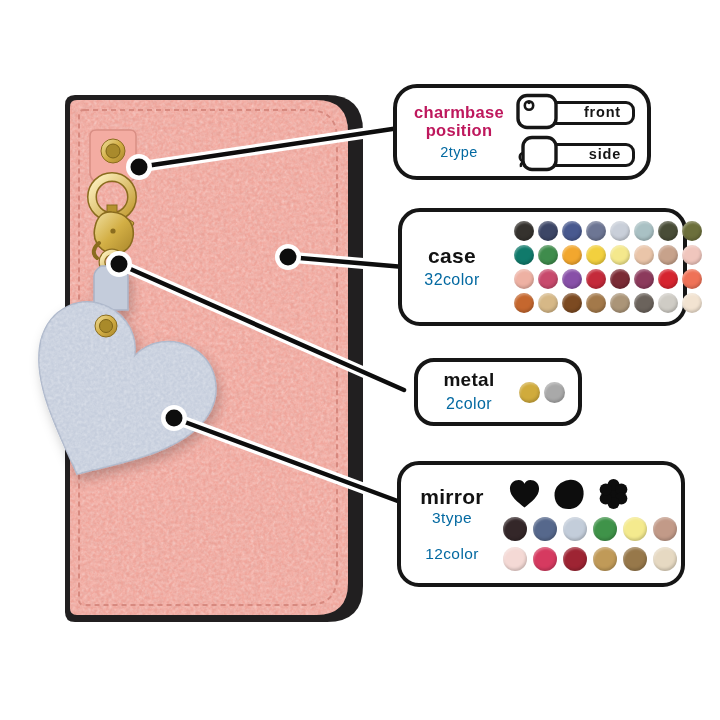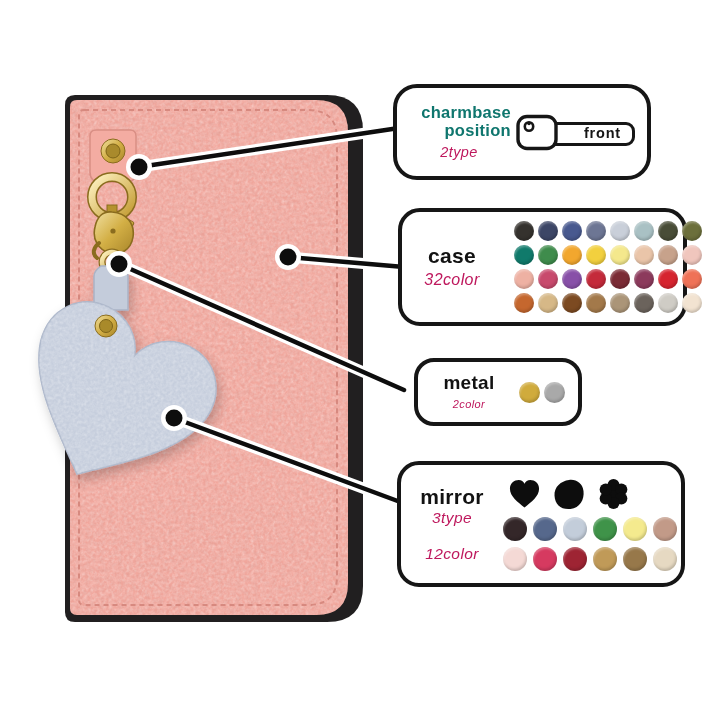--- a/index.html
+++ b/index.html
@@ -5,22 +5,22 @@
   html,body{margin:0;padding:0;background:#fff;}
   .stage{position:relative;width:720px;height:720px;background:#fff;overflow:hidden;
          font-family:"Liberation Sans",sans-serif;color:#151515;}
   .art{position:absolute;left:0;top:0;z-index:1;}
 
   
   .cbox{position:absolute;z-index:5;background:#fff;border:4px solid #161616;
         box-sizing:border-box;display:flex;align-items:center;}
   .cbox .txtcol{text-align:center;flex:0 0 auto;}
   .t-big{font-weight:700;font-size:21px;letter-spacing:.3px;line-height:1.1;color:#121212;}
-  .t-mid{font-weight:700;font-size:16.5px;letter-spacing:.3px;line-height:1.12;color:#0f766e;text-align:right;}
-  .t-sub{font-size:16px;color:#be185d;letter-spacing:.4px;margin-top:3px;line-height:1.3;font-style:italic;}
+  .t-mid{font-weight:700;font-size:16.5px;letter-spacing:.3px;line-height:1.12;color:#be185d;}
+  .t-sub{font-size:16px;color:#0369a1;letter-spacing:.4px;margin-top:3px;line-height:1.3;}
 
   #box-charmbase{left:393px;top:84px;width:258px;height:96px;border-radius:24px;padding:6px 8px 6px 10px;gap:4px;}
   #box-charmbase .txtcol{width:104px;}
   .opt-col{display:flex;flex-direction:column;gap:5px;}
   .opt-row{position:relative;width:122px;height:37px;}
   .pill{position:absolute;left:9px;top:8px;right:2px;height:17px;border:3px solid #161616;
         border-radius:9px;display:flex;align-items:center;justify-content:flex-end;
         padding:0 11px 1px 46px;font-size:14.5px;font-weight:700;letter-spacing:.8px;background:#fff;}
   .phone{position:absolute;left:0;top:0;}
 
@@ -31,21 +31,21 @@
   .dots2{display:flex;gap:4px;}
   .swatch{display:block;border-radius:50%;
           box-shadow:inset 1px 2px 2px rgba(255,255,255,.28), inset -1px -2px 3px rgba(0,0,0,.18);}
   .grid8 .swatch{width:20px;height:20px;}
   .grid6 .swatch{width:24px;height:24px;}
   .dots2 .swatch{width:21px;height:21px;}
 
   #box-metal{left:398px;top:358px;width:168px;height:68px;border-radius:20px;padding:6px 10px;gap:12px;justify-content:center;margin-left:16px;}
   #box-metal .txtcol{width:76px;}
   #box-metal .t-big{font-size:19px;}
-  #box-metal .t-sub{font-size:11px;}
+  #box-metal .t-sub{font-size:16px;}
 
   #box-mirror{left:397px;top:461px;width:288px;height:126px;border-radius:22px;padding:8px 8px;gap:8px;}
   #box-mirror .txtcol{width:86px;}
   #box-mirror .t-sub{font-size:15.5px;margin-top:0;line-height:1.25;}
   .mirror-col{display:flex;flex-direction:column;gap:6px;}
   .shapes-row{display:flex;align-items:center;gap:11px;margin-left:5px;height:34px;}
 </style>
 </head>
 <body>
 
@@ -150,20 +150,28 @@
       <div class="t-mid">position</div>
       <div class="t-sub" style="font-size:14.5px;">2type</div>
     </div>
     <div class="opt-col">
       <div class="opt-row">
         <div class="pill">front</div>
         <svg class="phone" width="44" height="37" viewBox="0 0 44 37">
           <rect x="3" y="2.5" width="38" height="32" rx="9" fill="#fff" stroke="#161616" stroke-width="3.4"></rect>
           <circle cx="14" cy="12.5" r="4.2" fill="none" stroke="#161616" stroke-width="2.6"></circle>
           <circle cx="14" cy="9.5" r="1.8" fill="#161616"></circle>
+        </svg>
+      </div>
+      <div class="opt-row">
+        <div class="pill">side</div>
+        <svg class="phone" width="44" height="37" viewBox="0 0 44 37">
+          <circle cx="9" cy="22" r="4.2" fill="#fff" stroke="#161616" stroke-width="2.6"></circle>
+          <rect x="8" y="2.5" width="33" height="32" rx="9" fill="#fff" stroke="#161616" stroke-width="3.4"></rect>
+          <path d="M9,27 q-4,1 -3,5" fill="none" stroke="#161616" stroke-width="2.4"></path>
         </svg>
       </div>
     </div>
   </div>
 
   <div class="cbox" id="box-case">
     <div class="txtcol">
       <div class="t-big">case</div>
       <div class="t-sub">32color</div>
     </div>

